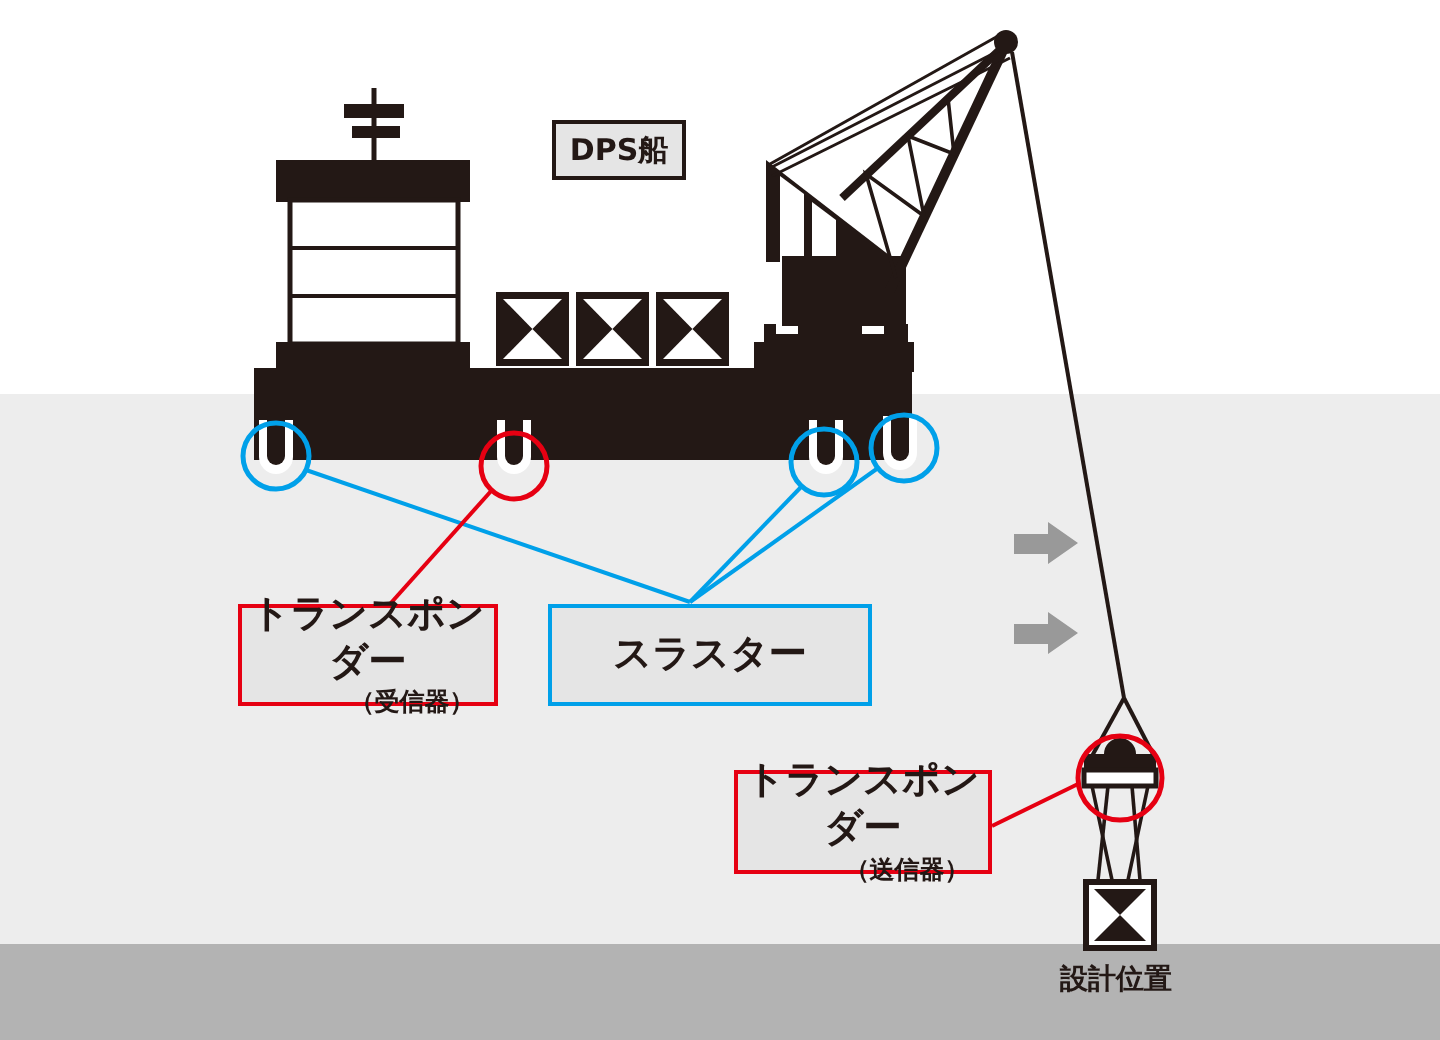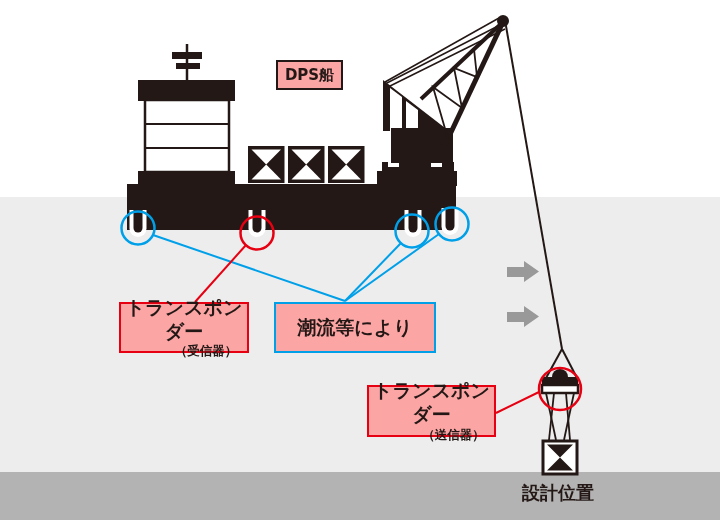--- a/index.html
+++ b/index.html
@@ -22,42 +22,42 @@
   .f-white{fill:#ffffff;}
   .f-water{fill:var(--water);}
   .f-seabed{fill:var(--seabed);}
   .f-gray{fill:var(--arrow-gray);}
   .f-none{fill:none;}
   .s-ink{stroke:var(--ink);}
   .s-red{stroke:var(--red);}
   .s-blue{stroke:var(--blue);}
   
   .box{
-    position:absolute;box-sizing:border-box;background:#fca5a5;
+    position:absolute;box-sizing:border-box;background:#e5e5e5;
     display:flex;flex-direction:column;align-items:center;justify-content:center;
     text-align:center;font-weight:bold;line-height:1.25;
   }
   .ship-name{
     left:276px;top:60px;width:67px;height:30px;
     border:2px solid var(--ink);font-size:15px;
   }
   .callout-red{border:2.5px solid var(--red);}
   .callout-blue{border:2.5px solid var(--blue);}
   .callout-receiver{left:119px;top:302px;width:130px;height:51px;}
   .callout-thrusters{left:274px;top:302px;width:162px;height:51px;}
   .callout-transmitter{left:367px;top:385px;width:129px;height:52px;}
   .l1{font-size:19px;}
   .l2{font-size:12.5px;margin-left:44px;}
   .current-note{
     position:absolute;left:561px;top:276px;font-size:15px;font-weight:bold;
     line-height:20px;white-space:nowrap;
   }
   .seabed-label{
     position:absolute;left:518px;top:481px;width:80px;text-align:center;
-    font-size:18px;font-weight:bold;
+    font-size:14px;font-weight:bold;
   }
 </style>
 </head>
 <body>
 
 <div class="stage">
 
   <svg width="720" height="520" viewBox="0 0 720 520">
 
     <rect x="0" y="197" width="720" height="275" class="f-water"></rect>
@@ -165,21 +165,21 @@
   <div class="box ship-name">
     <span>DPS船</span>
   </div>
 
   <div class="box callout-red callout-receiver">
     <span class="l1">トランスポンダー</span>
     <span class="l2">（受信器）</span>
   </div>
 
   <div class="box callout-blue callout-thrusters">
-    <span class="l1">潮流等により</span>
+    <span class="l1">スラスター</span>
   </div>
 
   <div class="box callout-red callout-transmitter">
     <span class="l1">トランスポンダー</span>
     <span class="l2">（送信器）</span>
   </div>
 
 
   <div class="seabed-label">設計位置</div>
 

